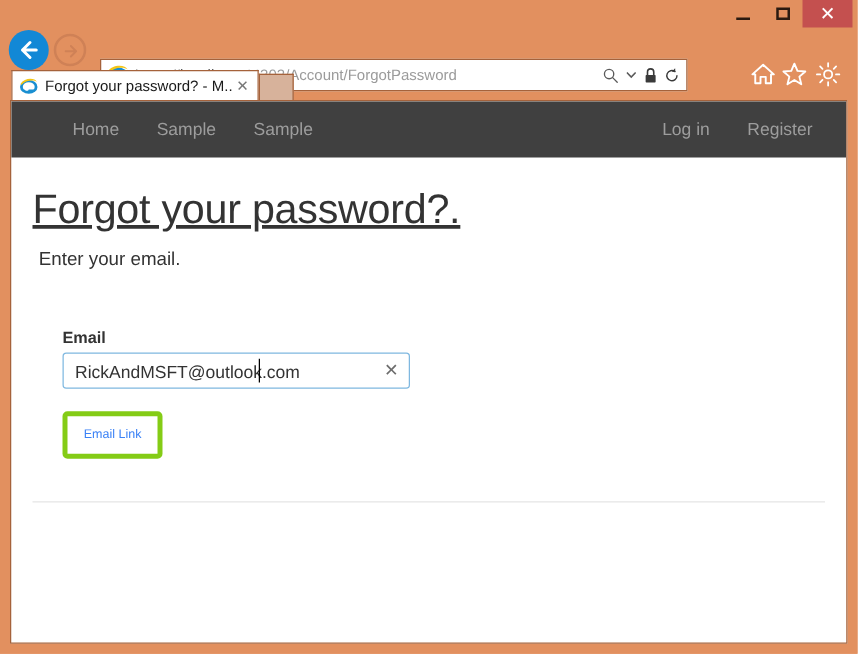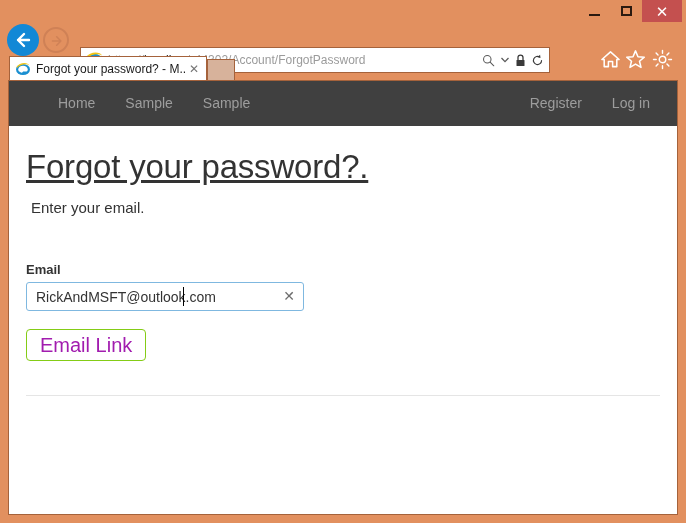--- a/index.html
+++ b/index.html
@@ -235,21 +235,21 @@
     letter-spacing: -0.2px;
     text-decoration: underline;
   }
   #page-subtitle {
     font-size: 15px;
     color: #333333;
     margin: 12px 0 0 5px;
     line-height: 20px;
   }
 
-  #form-area { margin-top: 44px; }
+  #form-area { margin-top: 44px; margin-left: 24px; }
   #email-label {
     display: block;
     font-size: 13px;
     font-weight: bold;
     color: #333333;
     margin-bottom: 5px;
   }
   #email-wrap {
     position: relative;
     width: 278px;
@@ -282,25 +282,25 @@
     color: #6d6d6d;
     line-height: 19px;
     text-align: center;
     cursor: pointer;
     font-family: "Liberation Sans", sans-serif;
   }
 
   #submit-button {
     margin-top: 18px;
     padding: 6px 13px;
-    font-size: 20px;
+    font-size: 10px;
     font-family: "Liberation Sans", sans-serif;
-    color: #a21caf;
+    color: #3b82f6;
     background: #ffffff;
-    border: 1px solid #84cc16;
+    border: 4px solid #84cc16;
     border-radius: 4px;
     cursor: pointer;
     line-height: 18px;
   }
 
   #footer-rule {
     margin-top: 34px;
     border: none;
     border-top: 1px solid #e5e5e5;
     height: 0;
@@ -413,22 +413,22 @@
 
   <div id="viewport">
 
     <div id="sitenav">
       <div id="nav-left">
         <a class="navlink">Home</a>
         <a class="navlink">Sample</a>
         <a class="navlink">Sample</a>
       </div>
       <div id="nav-right">
+        <a class="navlink">Log in</a>
         <a class="navlink">Register</a>
-        <a class="navlink">Log in</a>
       </div>
     </div>
 
     <div id="pagebody">
       <h1 id="page-title">Forgot your password?.</h1>
       <p id="page-subtitle">Enter your email.</p>
 
       <div id="form-area">
         <label id="email-label">Email</label>
         <div id="email-wrap">

